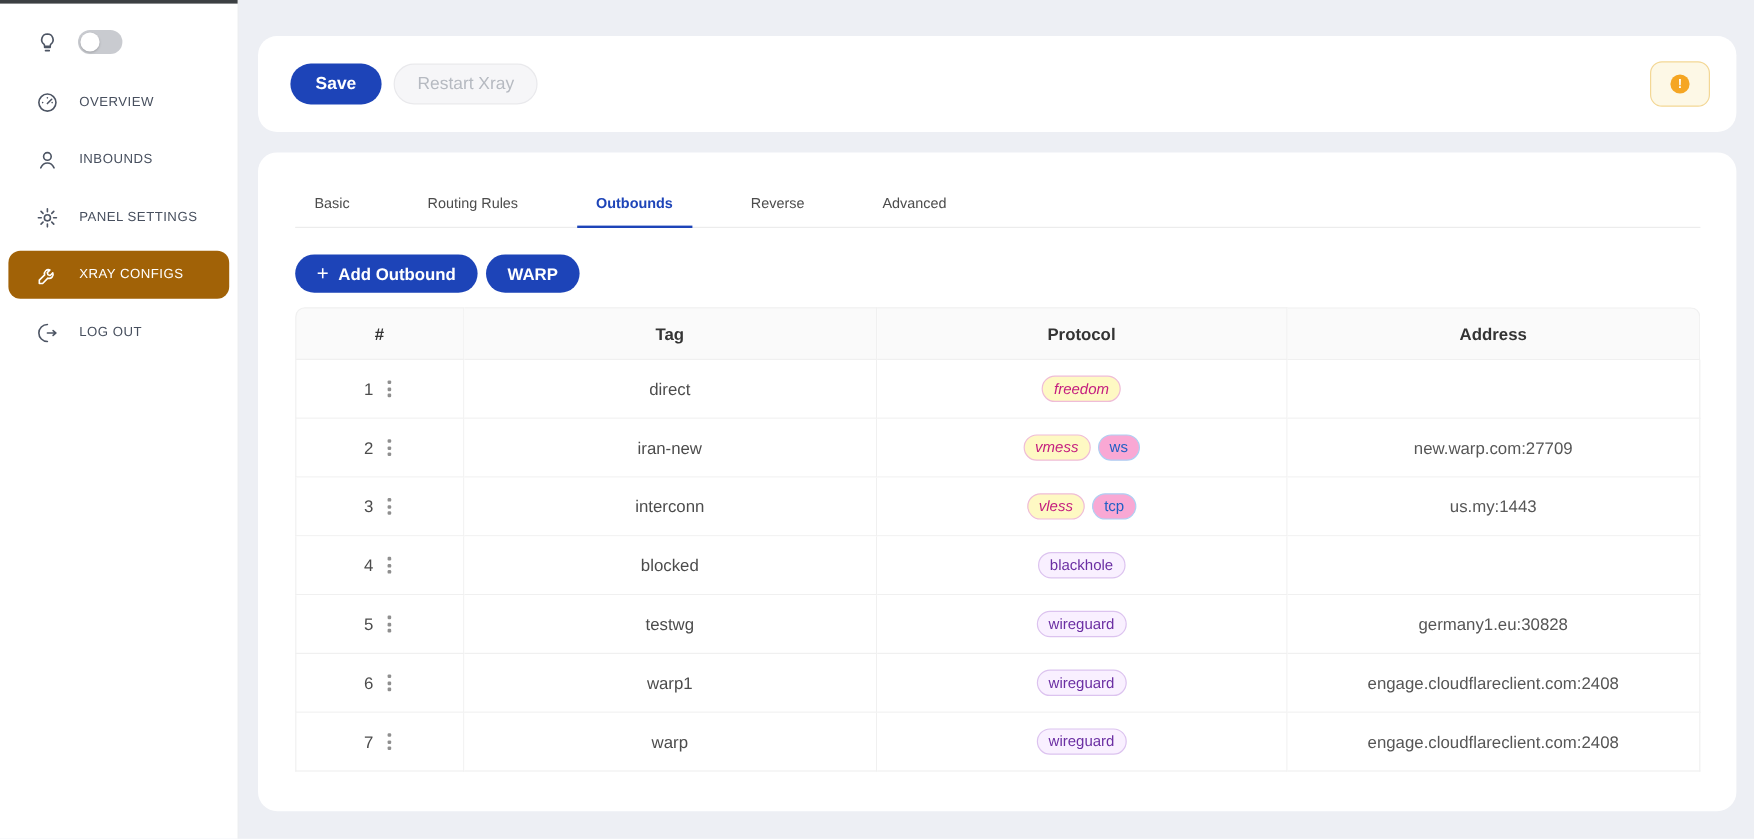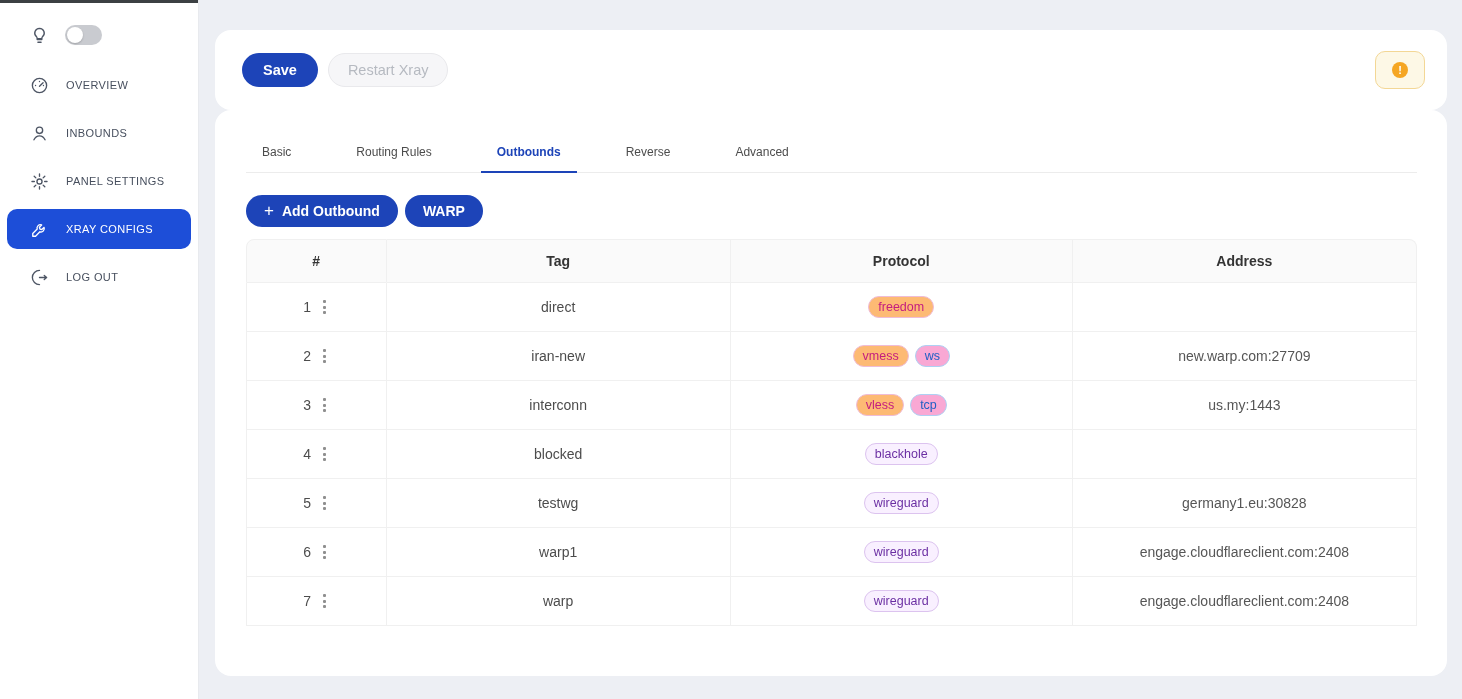--- a/index.html
+++ b/index.html
@@ -30,25 +30,25 @@
   }
   .nav { margin-top: 14px; }
   .nav-item {
     display: flex; align-items: center; gap: 17px;
     height: 40px; margin: 8px 7px; padding-left: 23px;
     border-radius: 10px; cursor: pointer;
     font-size: 11px; font-weight: 500; letter-spacing: .4px; color: #474f5e;
   }
   .nav-item .ic { width: 19px; height: 19px; display: flex; align-items: center; justify-content: center; }
   .nav-item svg { stroke: #4d5564; }
-  .nav-item.active { background: #1d4ed8; color: #ffffff; }
+  .nav-item.active { background: #a16207; color: #ffffff; }
   .nav-item.active svg { stroke: #ffffff; }
 
   
-  .main { flex: 1; padding: 30px 15px 23px 16px; display: flex; flex-direction: column; min-width: 0; }
+  .main { flex: 1; padding: 30px 15px 23px 16px; display: flex; flex-direction: column; gap: 17px; min-width: 0; }
 
   .top-card {
     background: #fff; border-radius: 16px; height: 80px; flex-shrink: 0;
     display: flex; align-items: center; justify-content: space-between;
     padding: 0 22px 0 27px;
   }
   .btn-row { display: flex; gap: 10px; align-items: center; }
   .btn {
     height: 34px; border-radius: 17px; border: none; cursor: pointer;
     font-family: "Liberation Sans", sans-serif; font-size: 14.5px; font-weight: 600;
@@ -107,21 +107,21 @@
 
   .num-cell { display: flex; align-items: center; justify-content: center; gap: 9px; }
   .kebab { display: inline-flex; flex-direction: column; gap: 2.5px; cursor: pointer; padding: 3px; }
   .kebab i { width: 3px; height: 3px; background: #8f8f8f; border-radius: 1px; display: block; }
 
   .proto-cell { display: flex; align-items: center; justify-content: center; gap: 6px; }
   .badge {
     display: inline-block; font-size: 12.5px; line-height: 18px;
     padding: 1px 9px; border-radius: 11px; border: 1px solid transparent;
   }
-  .badge.magenta { color: #c41d7f; background: #fdba74; border-color: #efbcd7; }
+  .badge.magenta { color: #c41d7f; background: #fef9c3; border-color: #efbcd7; font-style: italic; }
   .badge.blue    { color: #2160c4; background: #f9a8d4; border-color: #aed0f3; }
   .badge.purple  { color: #6b2fa3; background: #f9f0ff; border-color: #dcc3ef; }
 
   .addr { color: #565656; }
 </style>
 </head>
 <body>
 
 <aside class="sidebar">
   <div class="sidebar-top-strip"></div>

